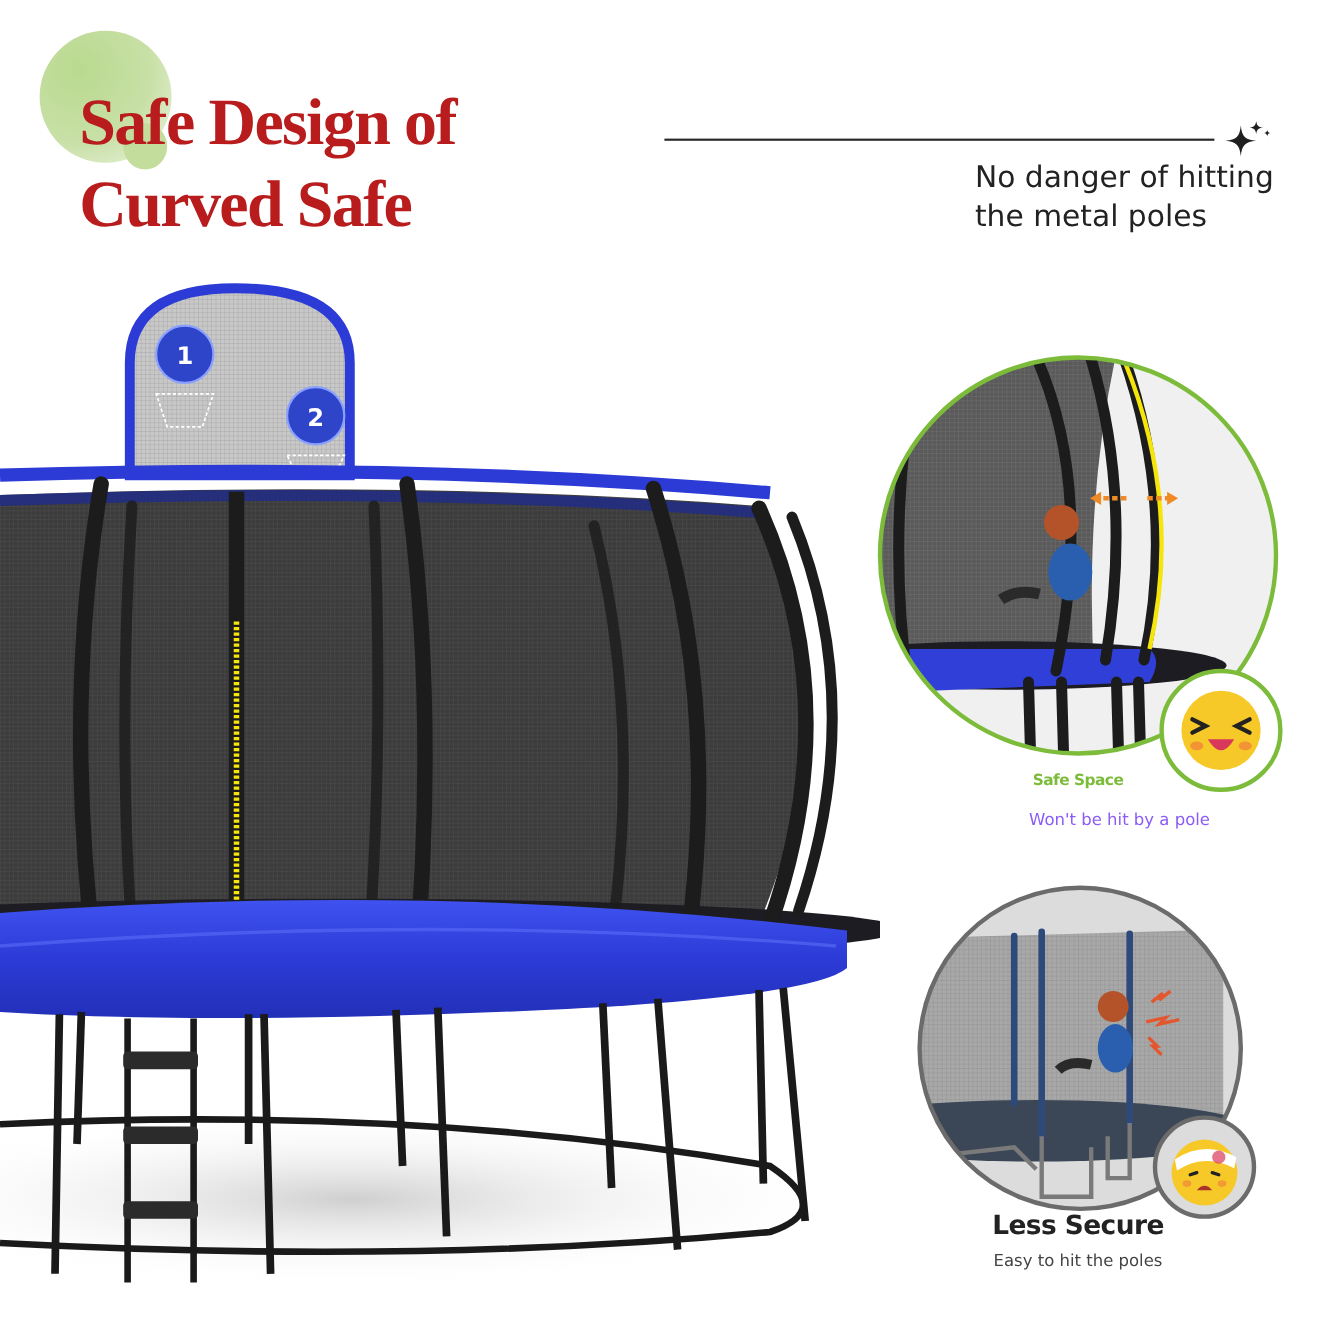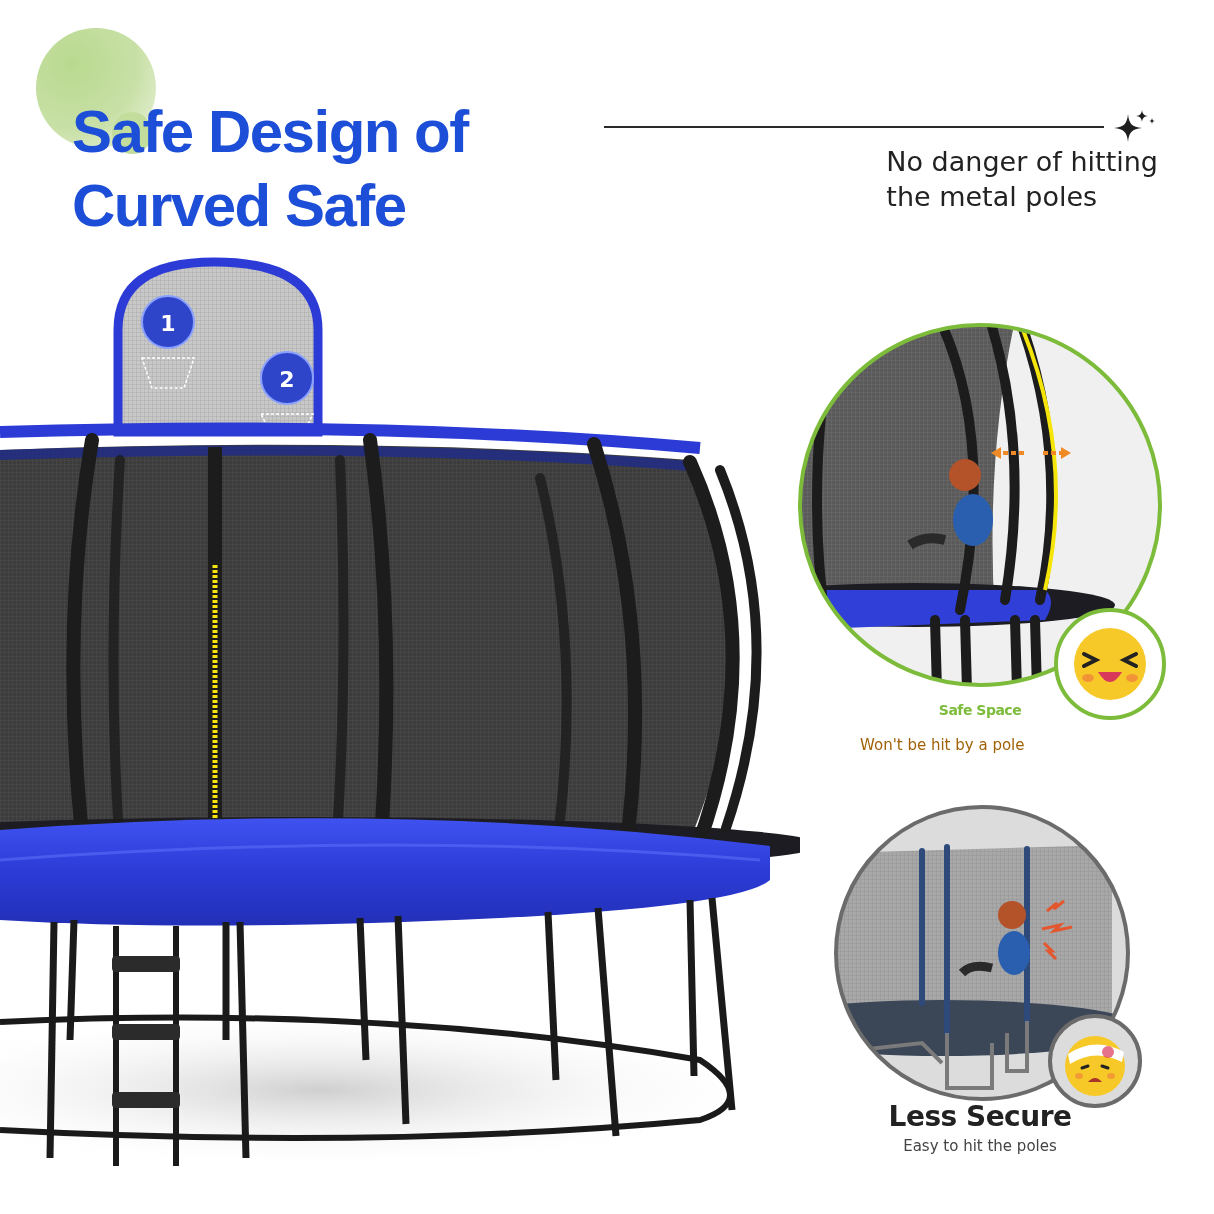--- a/index.html
+++ b/index.html
@@ -3,40 +3,40 @@
 <meta charset="utf-8">
 <style>
   html, body { margin: 0; padding: 0; background: #ffffff; }
   body { width: 1214px; height: 1214px; position: relative; overflow: hidden; font-family: "DejaVu Sans", sans-serif; color: #1f1f1f; }
   .abs { position: absolute; }
 
   
   .blob-big { left: 36px; top: 28px; width: 120px; height: 120px; border-radius: 50%;
     background: radial-gradient(circle at 30% 30%, #b9d98f 0%, #c8e0a6 55%, #eef5e4 100%); }
   .blob-small { left: 112px; top: 112px; width: 40px; height: 42px; border-radius: 50%; background: #c3dd9c; }
-  .title { left: 72px; top: 74px; font-family: Liberation Sans, sans-serif; font-weight: 900; font-size: 60px;
-    line-height: 74px; letter-spacing: -1.5px; color: #1d4ed8; margin-top: 21px; }
+  .title { left: 72px; top: 74px; font-family: Liberation Serif, serif; font-weight: 900; font-size: 60px;
+    line-height: 74px; letter-spacing: -1.5px; color: #b91c1c; }
   .title span { display: block; font-weight: bold; }
   .rule { left: 604px; top: 126px; width: 500px; height: 2px; background: #2a2a2a; }
   .sparkle { left: 1114px; top: 108px; width: 46px; height: 40px; }
   .tagline { right: 56px; top: 144px; text-align: left; font-family: "DejaVu Sans", sans-serif; font-size: 27px;
     line-height: 35px; color: #222222; font-weight: normal; }
   .tagline span { display: block; }
 
   
   .tramp { left: 0; top: 250px; width: 800px; height: 964px; }
 
   
   .safe-circle { left: 795px; top: 320px; width: 370px; height: 370px; }
   .safe-title { left: 880px; top: 702px; width: 200px; text-align: center; font-weight: bold; font-size: 14px;
     color: #7cbc3a; letter-spacing: -0.5px; }
-  .safe-sub { left: 860px; top: 736px; width: 240px; text-align: left; font-size: 15px; color: #a16207; }
+  .safe-sub { left: 860px; top: 736px; width: 240px; text-align: right; font-size: 15px; color: #8b5cf6; }
 
   .less-circle { left: 832px; top: 803px; width: 320px; height: 320px; }
-  .less-title { left: 880px; top: 1100px; width: 200px; text-align: center; font-weight: bold; font-size: 28px;
+  .less-title { left: 880px; top: 1100px; width: 200px; text-align: center; font-weight: bold; font-size: 24px;
     color: #222; letter-spacing: -0.5px; }
   .less-sub { left: 860px; top: 1137px; width: 240px; text-align: center; font-size: 15px; color: #444; }
 </style>
 </head>
 <body>
 
 <div class="abs blob-big"></div>
 <div class="abs blob-small"></div>
 
 <div class="abs title">

